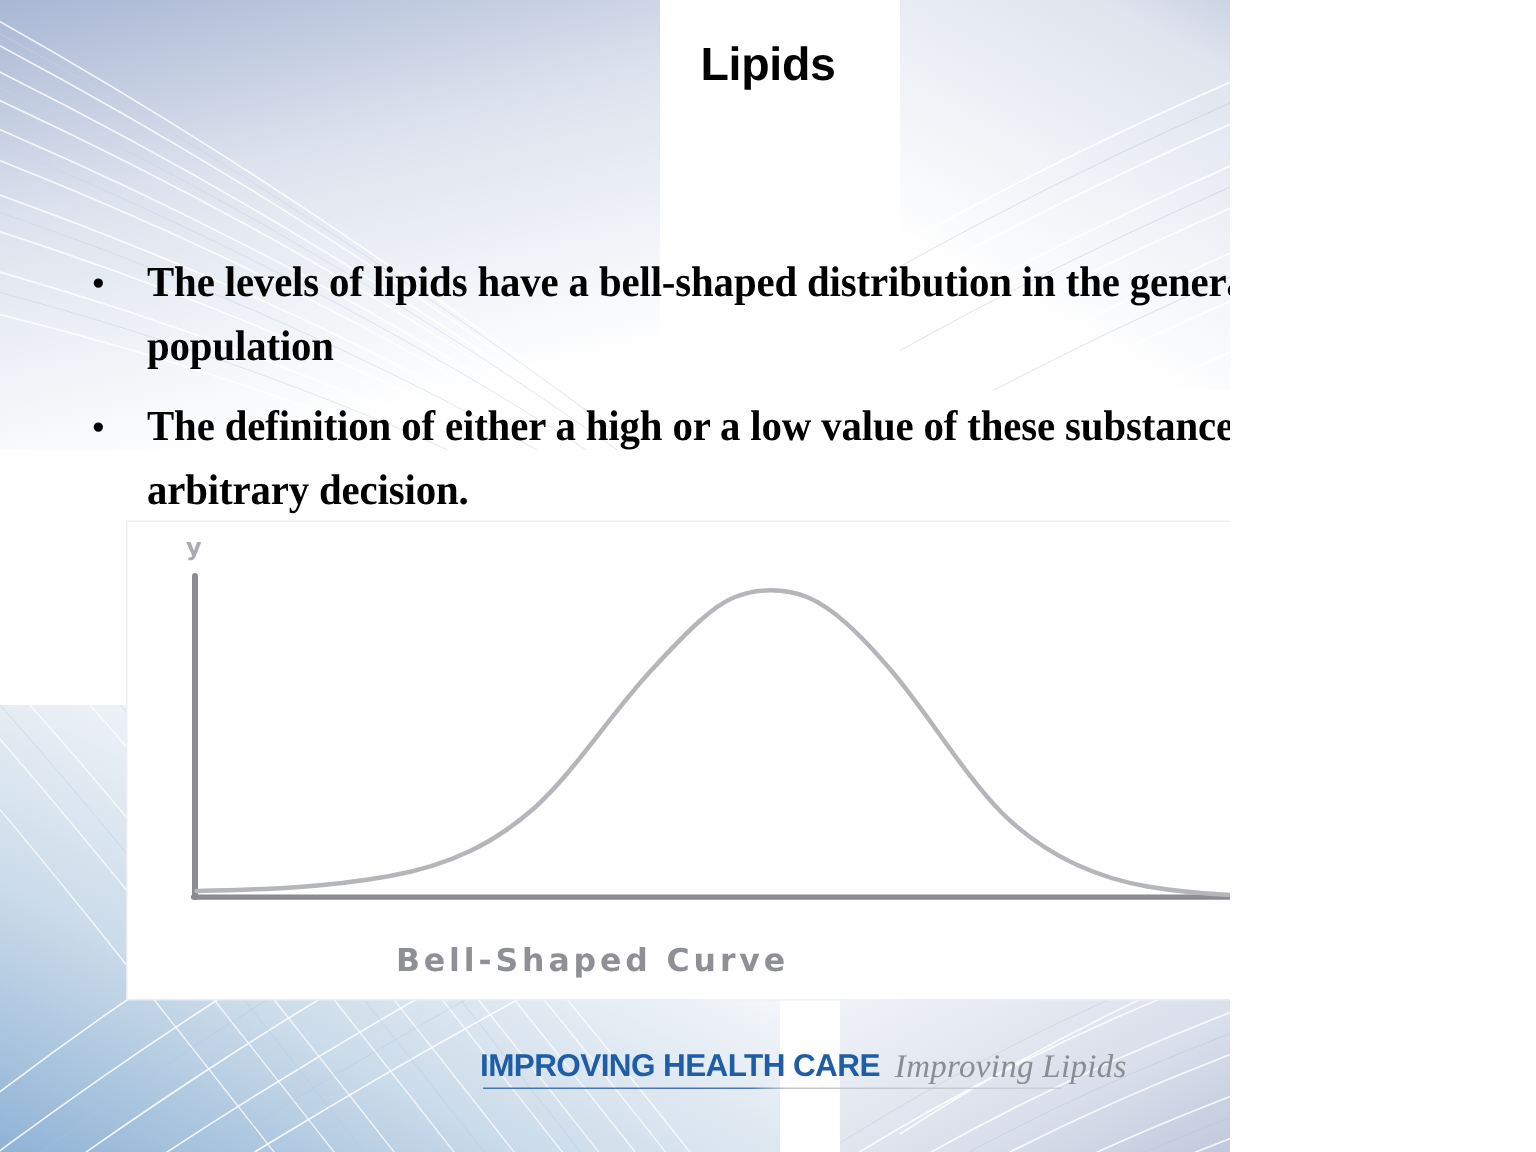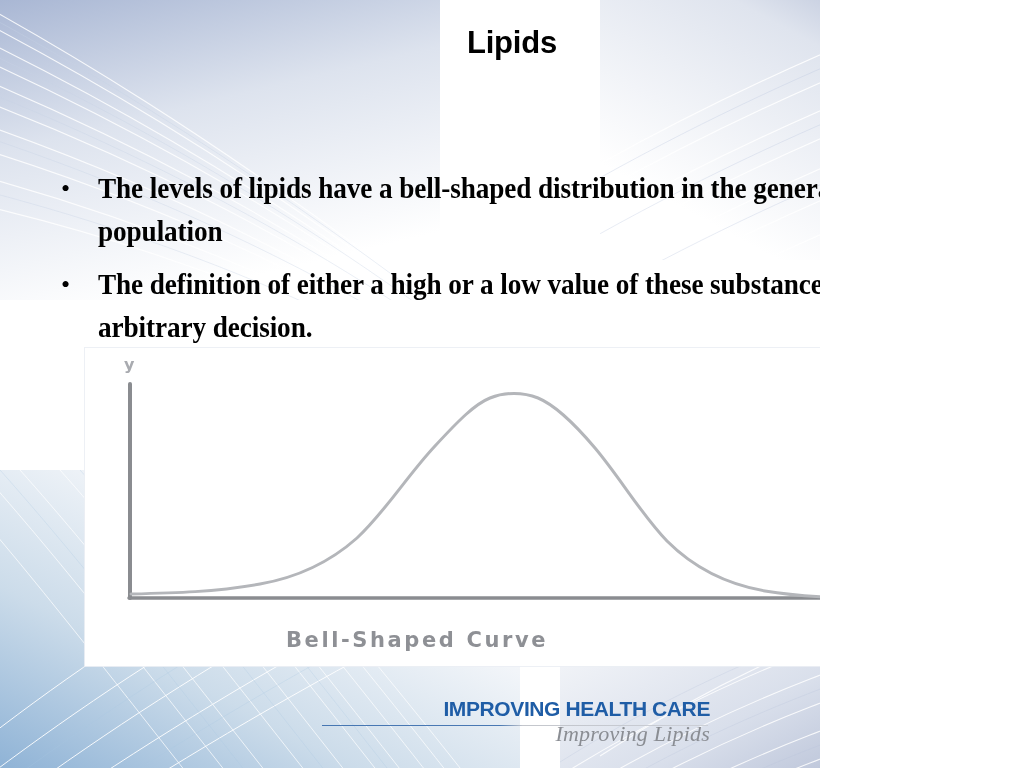--- a/index.html
+++ b/index.html
@@ -111,43 +111,41 @@
     position: absolute;
     left: 0;
     top: 280px;
     width: 620px;
     text-align: center;
     font-family: "DejaVu Sans", sans-serif;
     font-weight: bold;
     font-size: 21px;
     letter-spacing: 2.6px;
     color: #8e9095;
-    margin-left: 22px;
   }
   .axis-letter {
     font-family: "DejaVu Sans", sans-serif;
     font-weight: bold;
     font-size: 16px;
     fill: #a9abb0;
   }
 
   
   #footer-logo {
     position: absolute;
     left: 320px;
     top: 697px;
     width: 390px;
     height: 42px;
   }
   .logo-row {
     position: relative;
     display: flex;
-    align-items: flex-end;
+    align-items: center;
     height: 28px;
-    flex-direction: column;
   }
   .logo-primary {
     font-family: "Liberation Sans", sans-serif;
     font-weight: bold;
     font-size: 21px;
     letter-spacing: -0.4px;
     color: #1f5da6;
     white-space: nowrap;
   }
   .logo-ekg {

